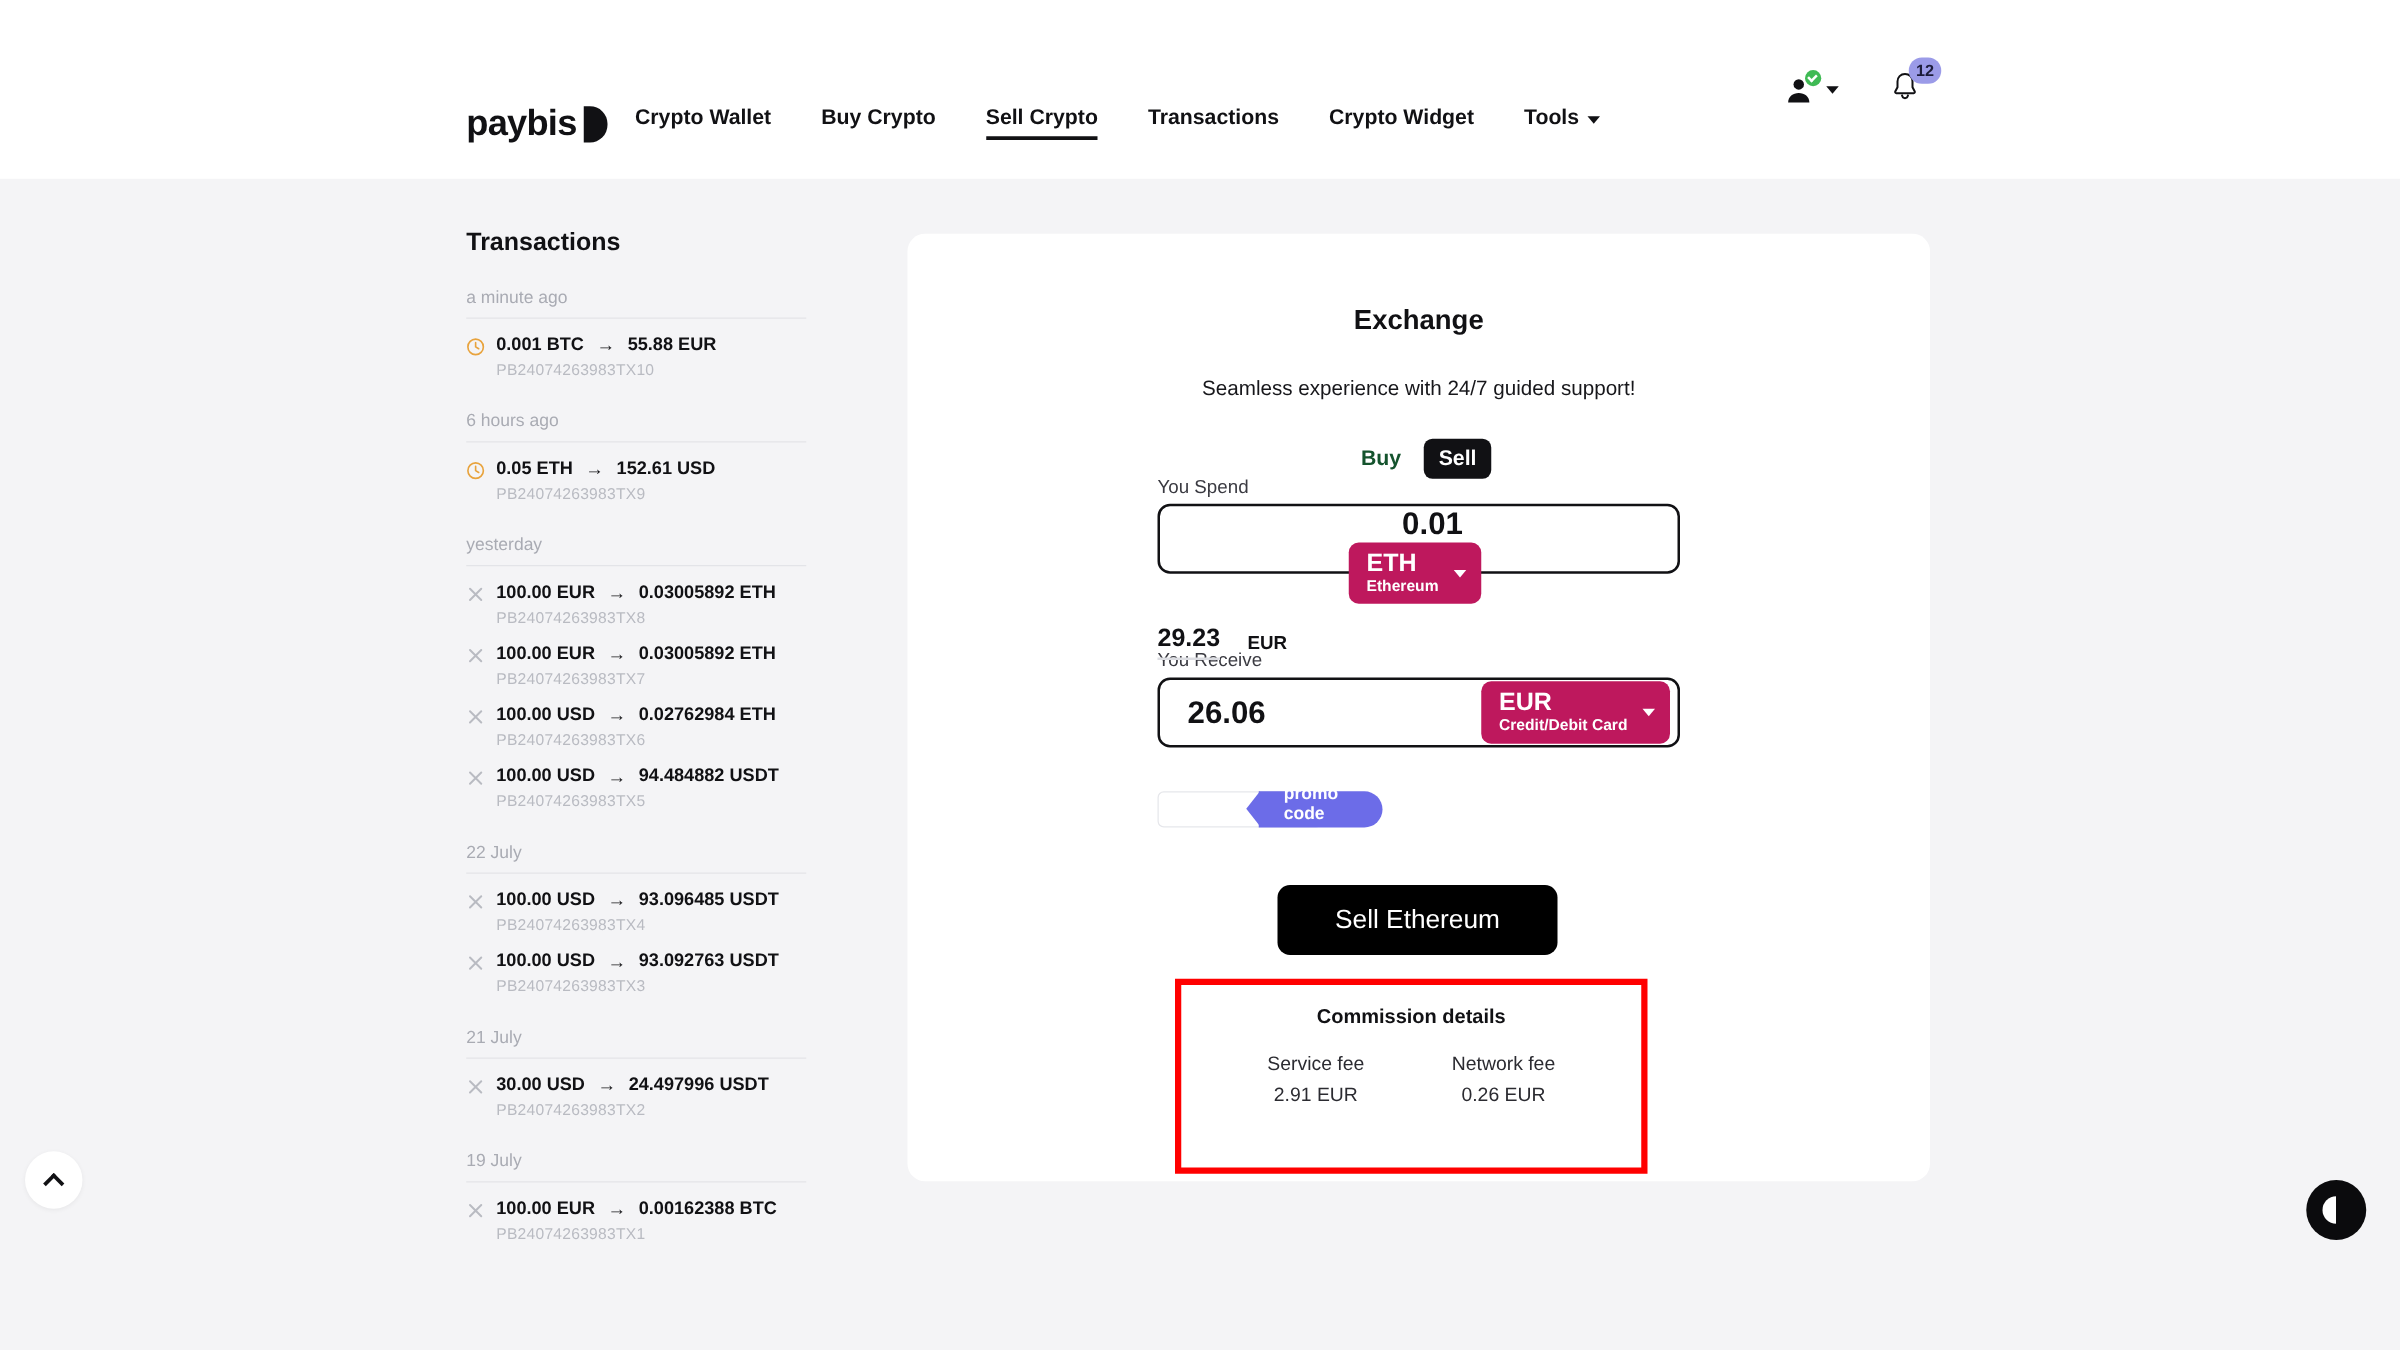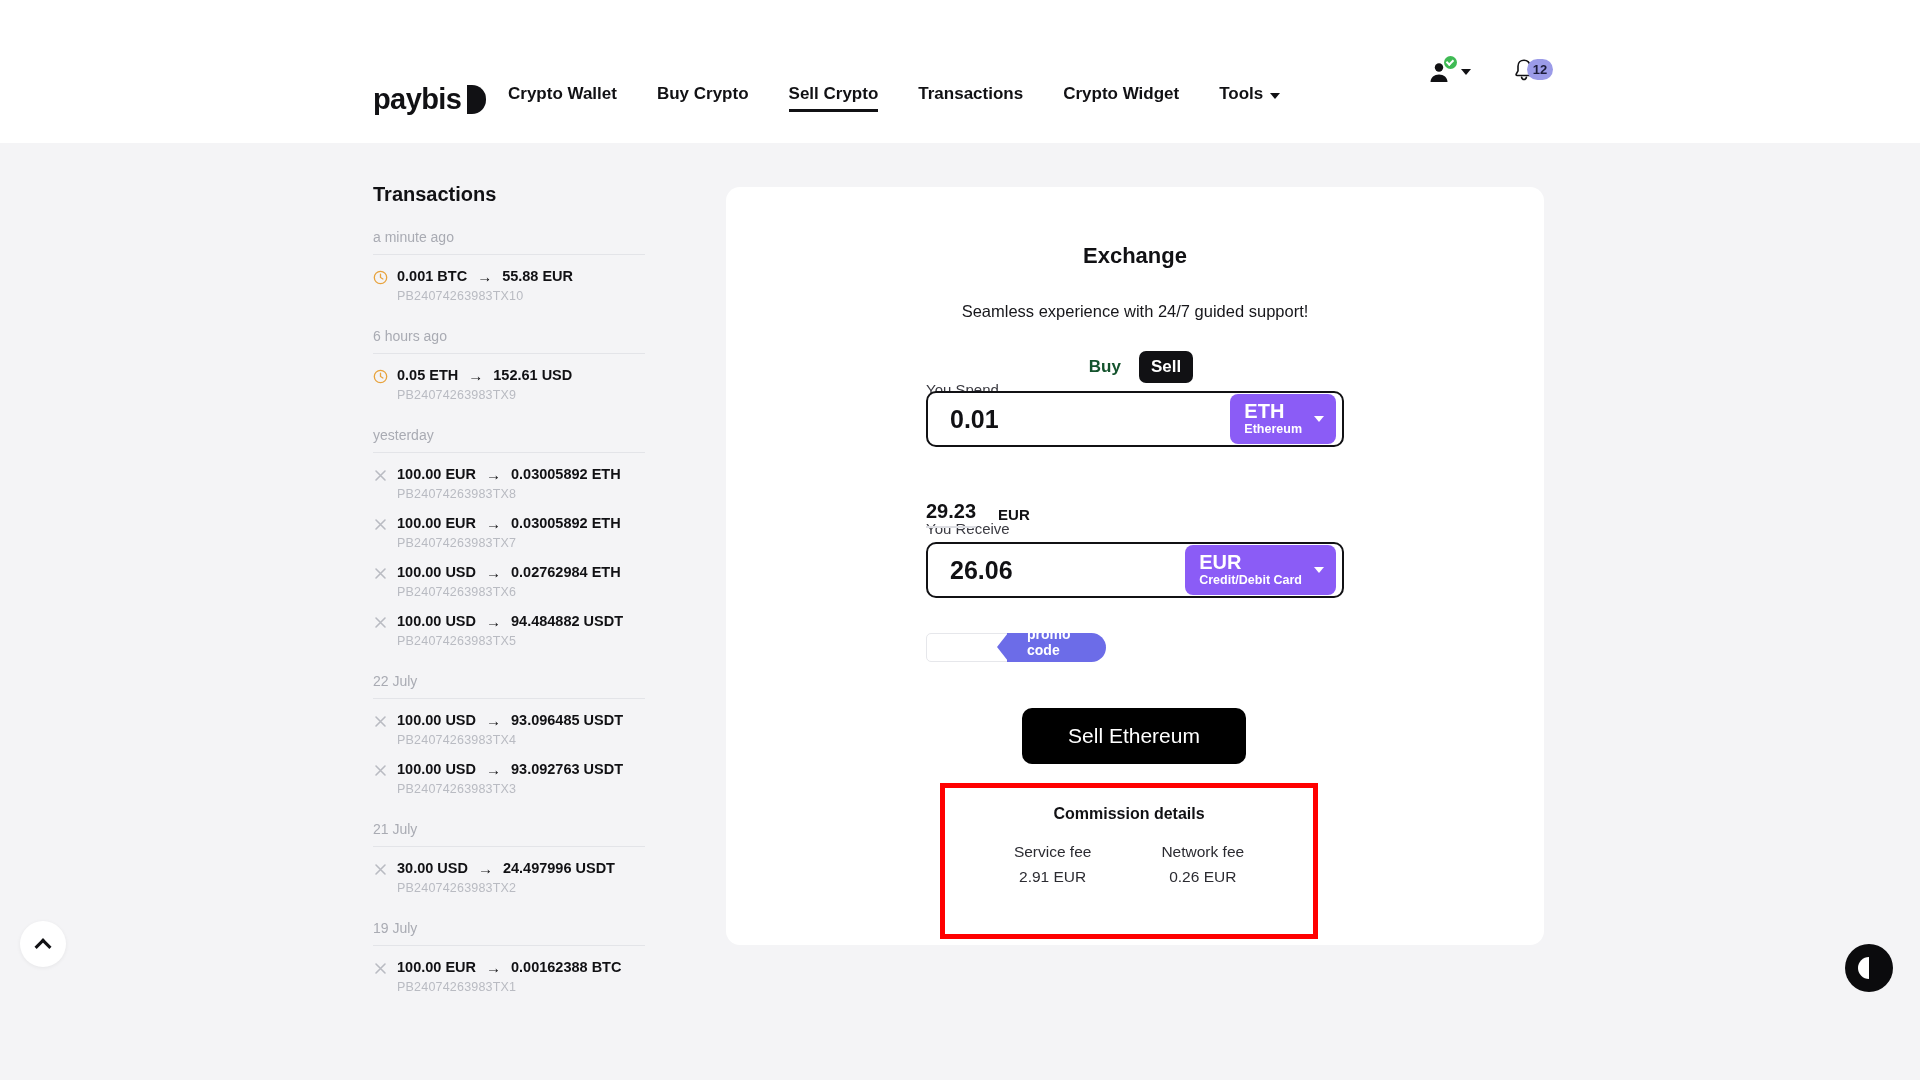--- a/index.html
+++ b/index.html
@@ -82,21 +82,21 @@
     border-left: 2px solid #fff; border-bottom: 2px solid #fff;
     transform: rotate(-45deg) translate(0px, -1px);
   }
   .bell-wrap { position: relative; cursor: pointer; }
   .bell-badge {
     position: absolute; left: 14px; top: -11px;
     min-width: 26px; height: 21px; padding: 0 5px;
     background: #9b9be8; color: #1c1c3a;
     border-radius: 11px;
     font-size: 13px; font-weight: 700;
-    display: flex; align-items: center; justify-content: center; margin-top: 12px;
+    display: flex; align-items: center; justify-content: center;
   }
 
   
   .sidebar {
     position: absolute; left: 373px; top: 183px;
     width: 275px;
   }
   .sidebar-title {
     font-size: 20px; font-weight: 700; color: #111114;
     margin-bottom: 23px;
@@ -156,21 +156,21 @@
     position: absolute;
     border: 2px solid #111114; border-radius: 10px;
     background: #fff;
     display: flex; align-items: center;
   }
   .amount-val {
     font-size: 25px; font-weight: 700; color: #111114;
     padding-left: 22px; flex: 1;
   }
   .cur-chip {
-    background: #8b5cf6; color: #ffffff;
+    background: #be185d; color: #ffffff;
     border-radius: 8px;
     display: flex; align-items: center; gap: 12px;
     padding: 7px 12px 7px 14px;
     cursor: pointer;
   }
   .cur-code { font-size: 20px; font-weight: 700; line-height: 1.05; }
   .cur-name { font-size: 12.5px; font-weight: 700; line-height: 1.15; }
   .chip-caret {
     width: 0; height: 0;
     border-left: 5px solid transparent;
@@ -457,21 +457,21 @@
 
   <div class="card-title">Exchange</div>
   <div class="card-sub">Seamless experience with 24/7 guided support!</div>
 
   <div class="bs-toggle">
     <span class="bs-opt">Buy</span>
     <span class="bs-opt active">Sell</span>
   </div>
 
   <div class="field-label" style="left:200px; top:194px;">You Spend</div>
-  <div class="amount-box" style="left:200px; top:204px; width:418px; height:56px;">
+  <div class="amount-box" style="left:200px; top:216px; width:418px; height:56px;flex-direction:column;">
     <div class="amount-val">0.01</div>
     <div class="cur-chip" style="margin-right:6px;">
       <div>
         <div class="cur-code">ETH</div>
         <div class="cur-name">Ethereum</div>
       </div>
       <span class="chip-caret"></span>
     </div>
   </div>
 

